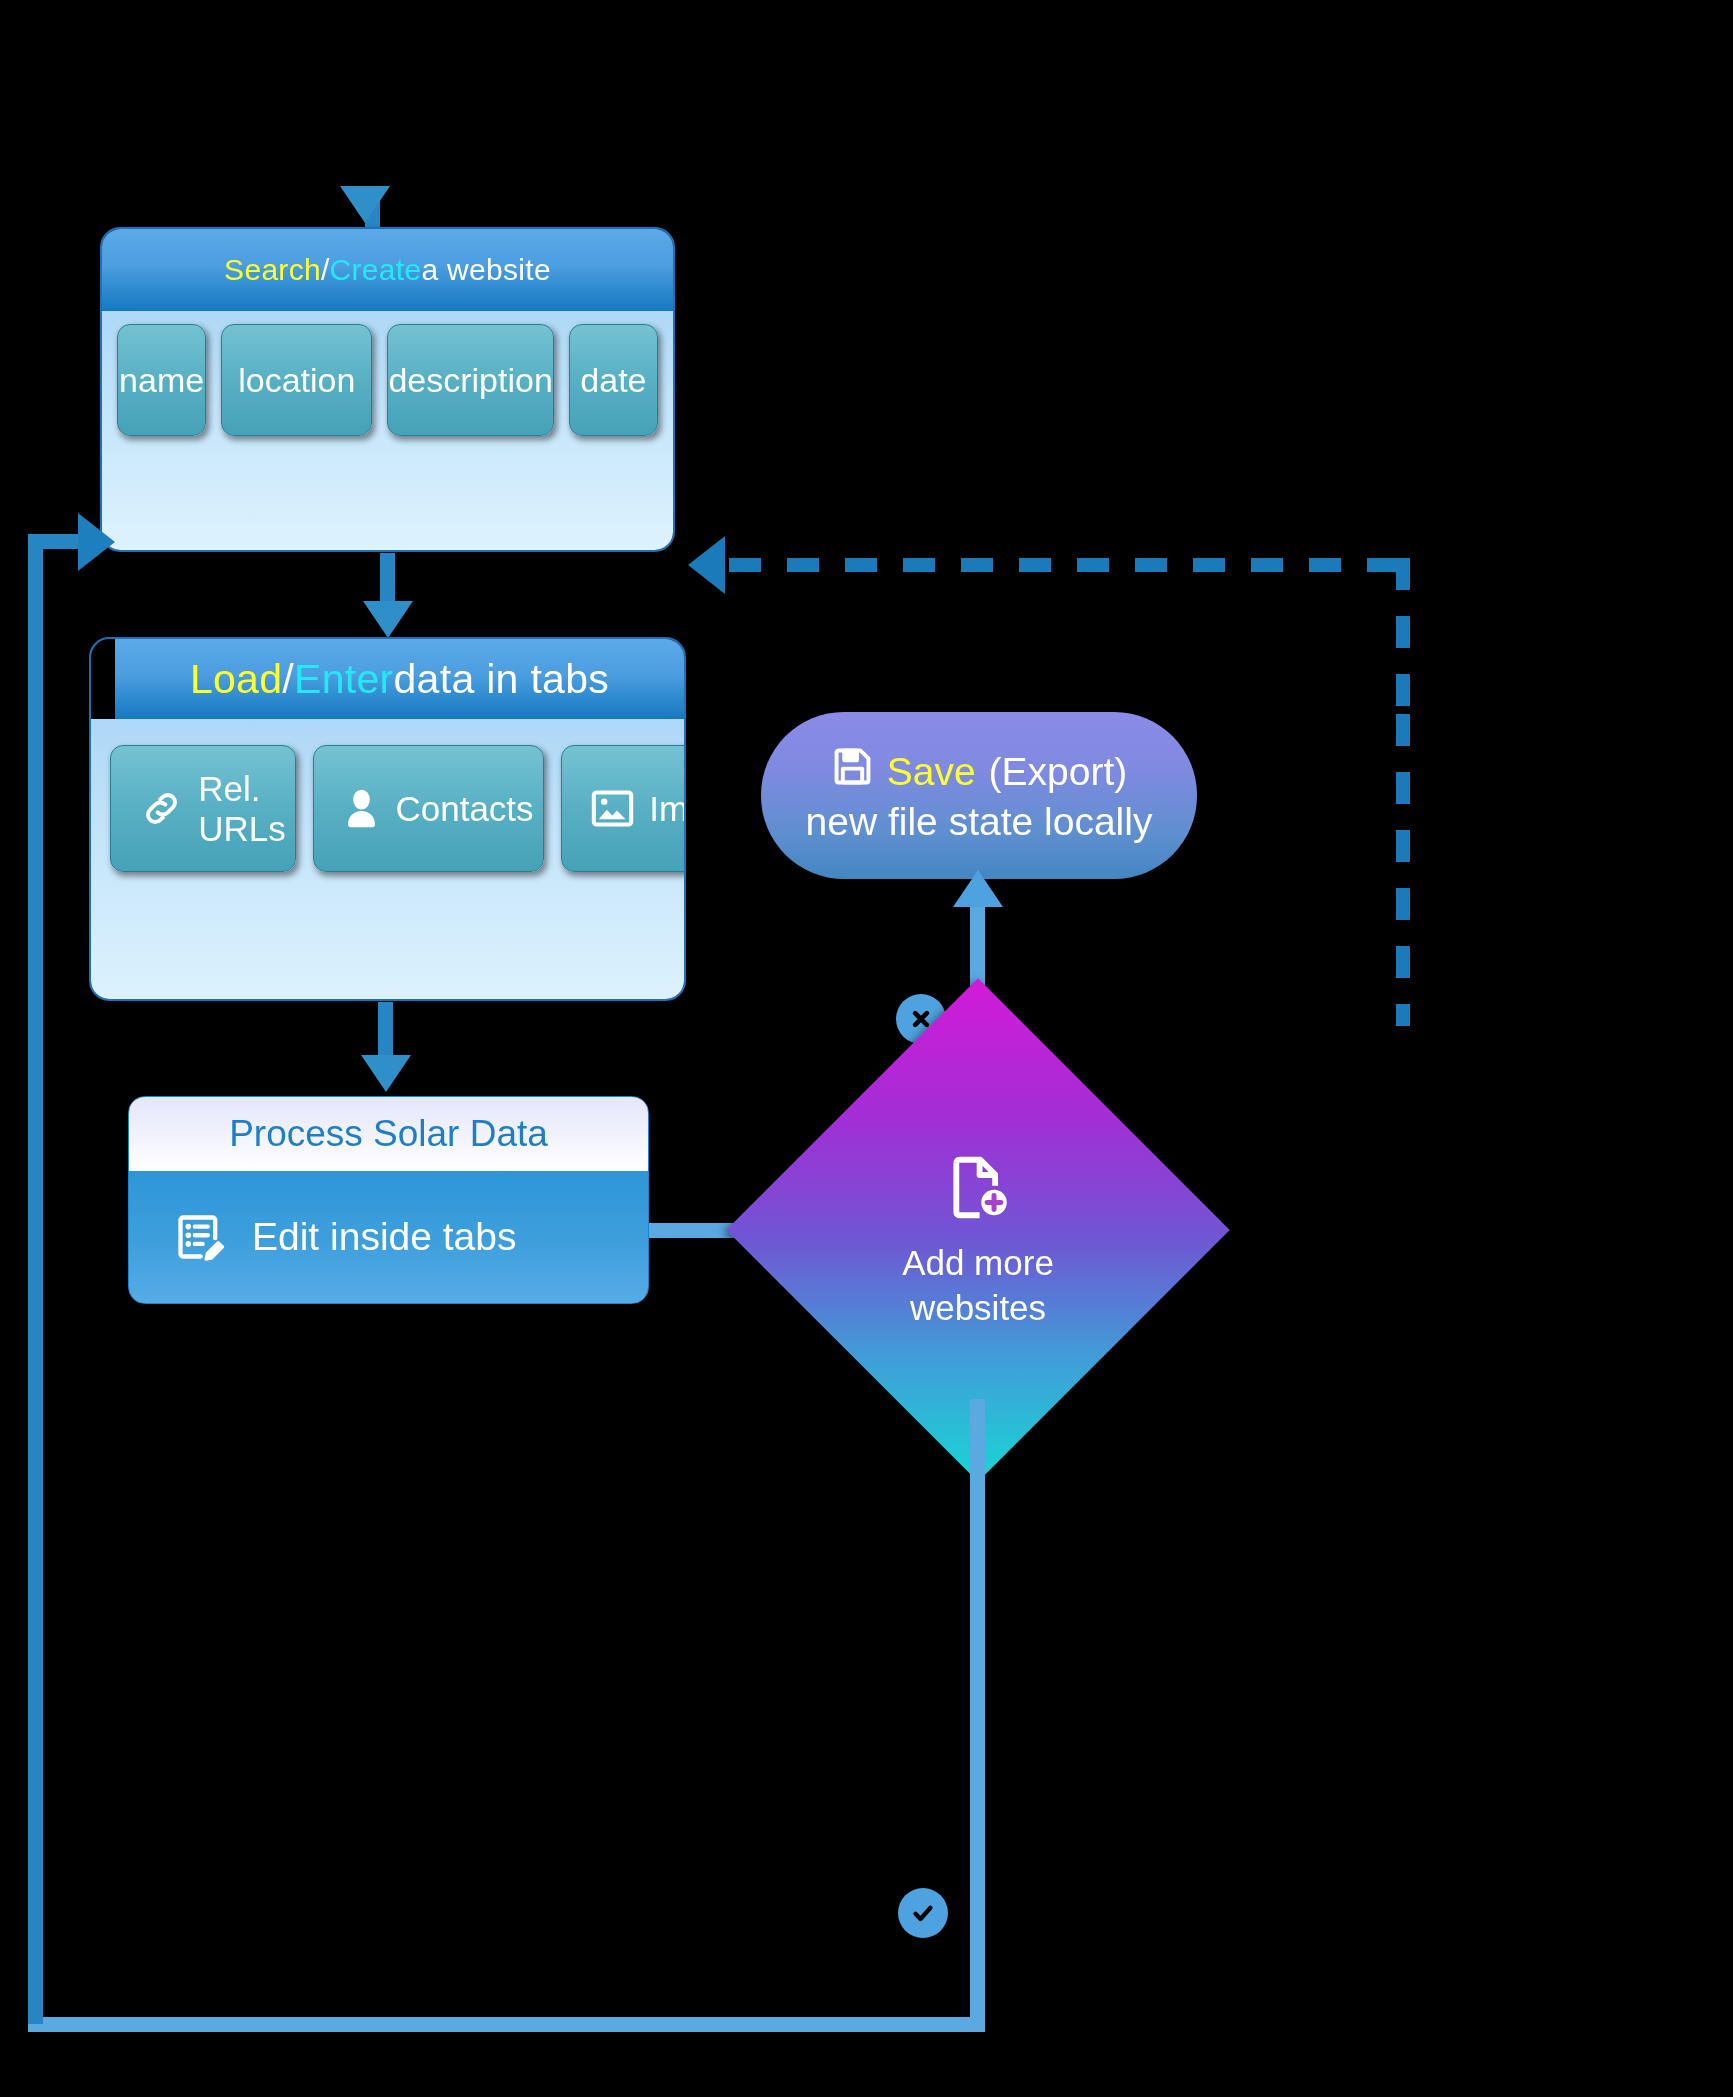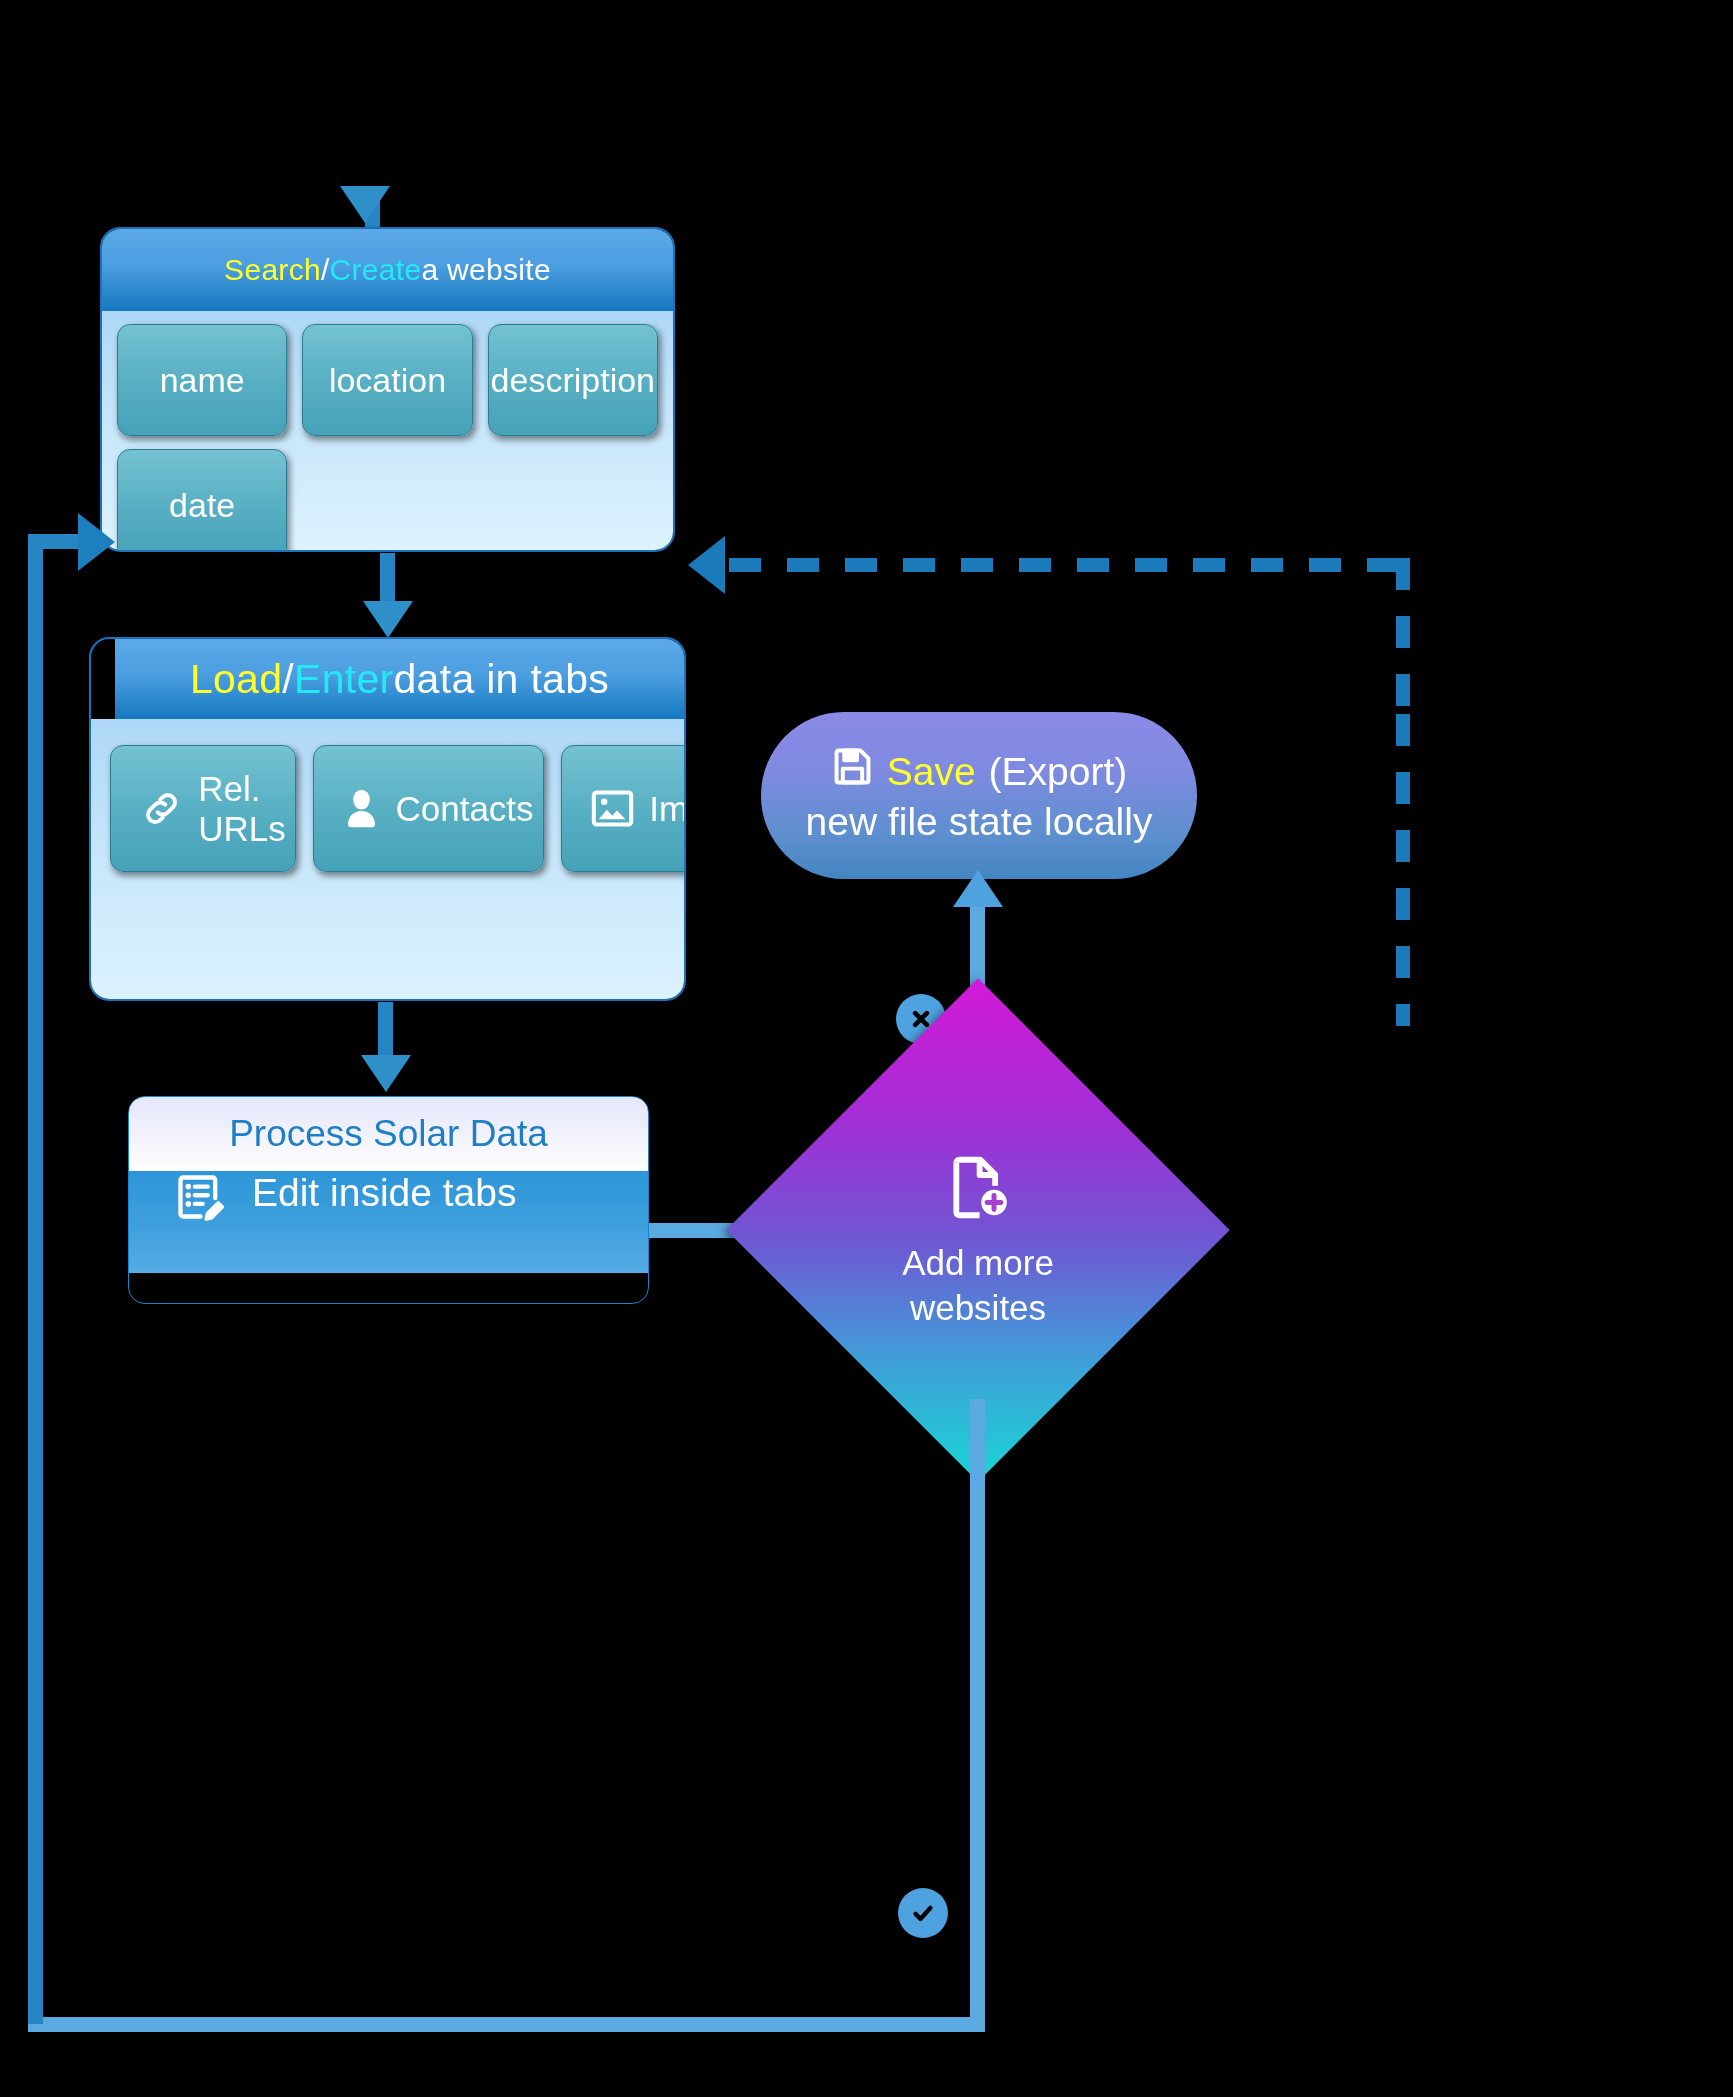--- a/index.html
+++ b/index.html
@@ -25,21 +25,21 @@
     border:2.8px solid #1b72b8;border-radius:20.4px;overflow:hidden;
     box-shadow:0 2.8px 5.6px rgba(0,0,0,.35);
   }
   .panel-head{
     height:0;display:flex;align-items:center;justify-content:center;
     background:linear-gradient(180deg,#5ca9e8 0%,#4b9ee0 45%,#1578bf 100%);
     color:#fff;font-weight:300;letter-spacing:0.3px;
   }
   .panel-body{
     background:linear-gradient(180deg,#aed8f7 0%,#c9e7fb 45%,#e2f6ff 100%);
-    display:grid;grid-template-columns:1fr 1fr 1fr;
+    display:grid;grid-template-columns:1fr 1fr 1fr 1fr;
   }
   .hl-y{color:#ffff2e;}
   .hl-c{color:#25e8f5;}
 
   
   .chip{
     position:relative;
     background:linear-gradient(180deg,#74c2d2 0%,#56aec2 55%,#46a2b8 100%);
     border:1.9px solid #2d7d91;border-radius:13px;
     display:flex;align-items:center;justify-content:center;
@@ -72,21 +72,21 @@
   #load .chip{font-size:35px;padding:0 9.3px;justify-content:flex-start;}
   #load .chip .ico{margin-left:20.4px;}
 
   
   #process{left:128px;top:1096px;width:521px;height:208px;
            border:1.9px solid #1b86d0;border-radius:16.7px;overflow:hidden;
            box-shadow:0 2.8px 6.5px rgba(0,0,0,.4);}
   #process .p-head{height:74px;display:flex;align-items:center;justify-content:center;
            background:linear-gradient(180deg,#e4e6fb 0%,#f3f3fd 55%,#ffffff 100%);
            color:#1f7fc4;font-size:37px;font-weight:300;}
-  #process .p-body{height:102px;display:flex;padding-left:45px;
+  #process .p-body{height:132px;display:flex;align-items:center;padding-left:45px;
            background:linear-gradient(180deg,#2d96d8 0%,#3f9fdd 55%,#56ace6 100%);
            color:#fff;font-size:39px;font-weight:300;}
   #process .p-body .ico{margin-right:26px;display:flex;}
 
   
   #save{left:761px;top:712px;width:436px;height:167px;border-radius:83px;
         background:linear-gradient(180deg,#8b8ae8 0%,#7f8ae0 35%,#5f8fcf 72%,#4386c2 100%);
         display:flex;flex-direction:column;align-items:center;justify-content:center;
         color:#fff;font-size:39px;font-weight:300;line-height:1.2;text-align:center;
         box-shadow:0 2.8px 7.4px rgba(0,0,0,.4);}

